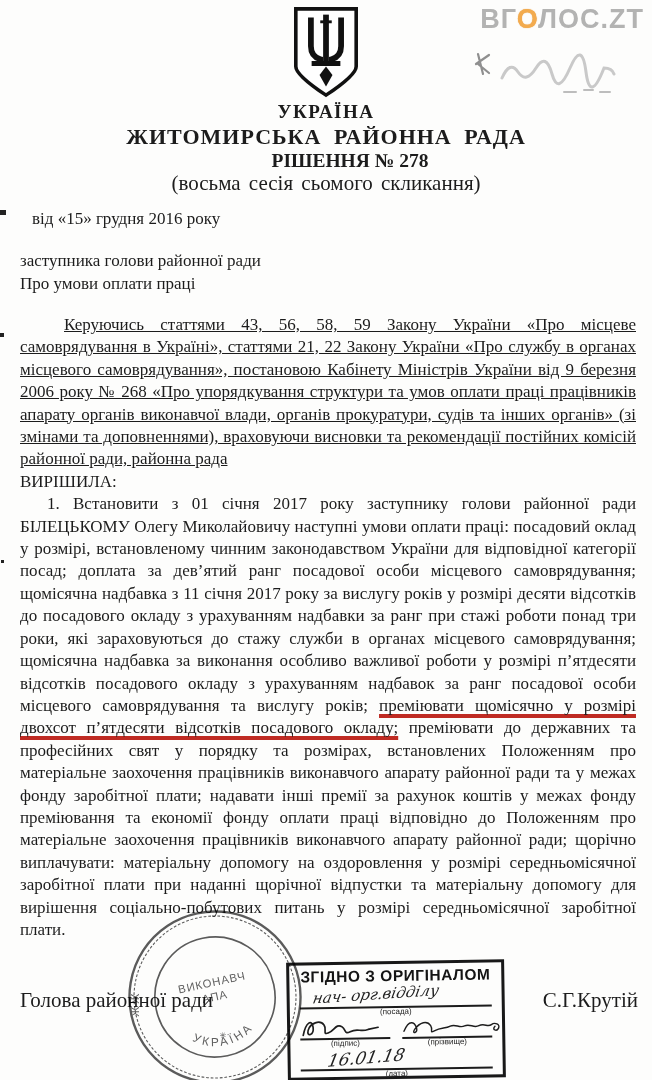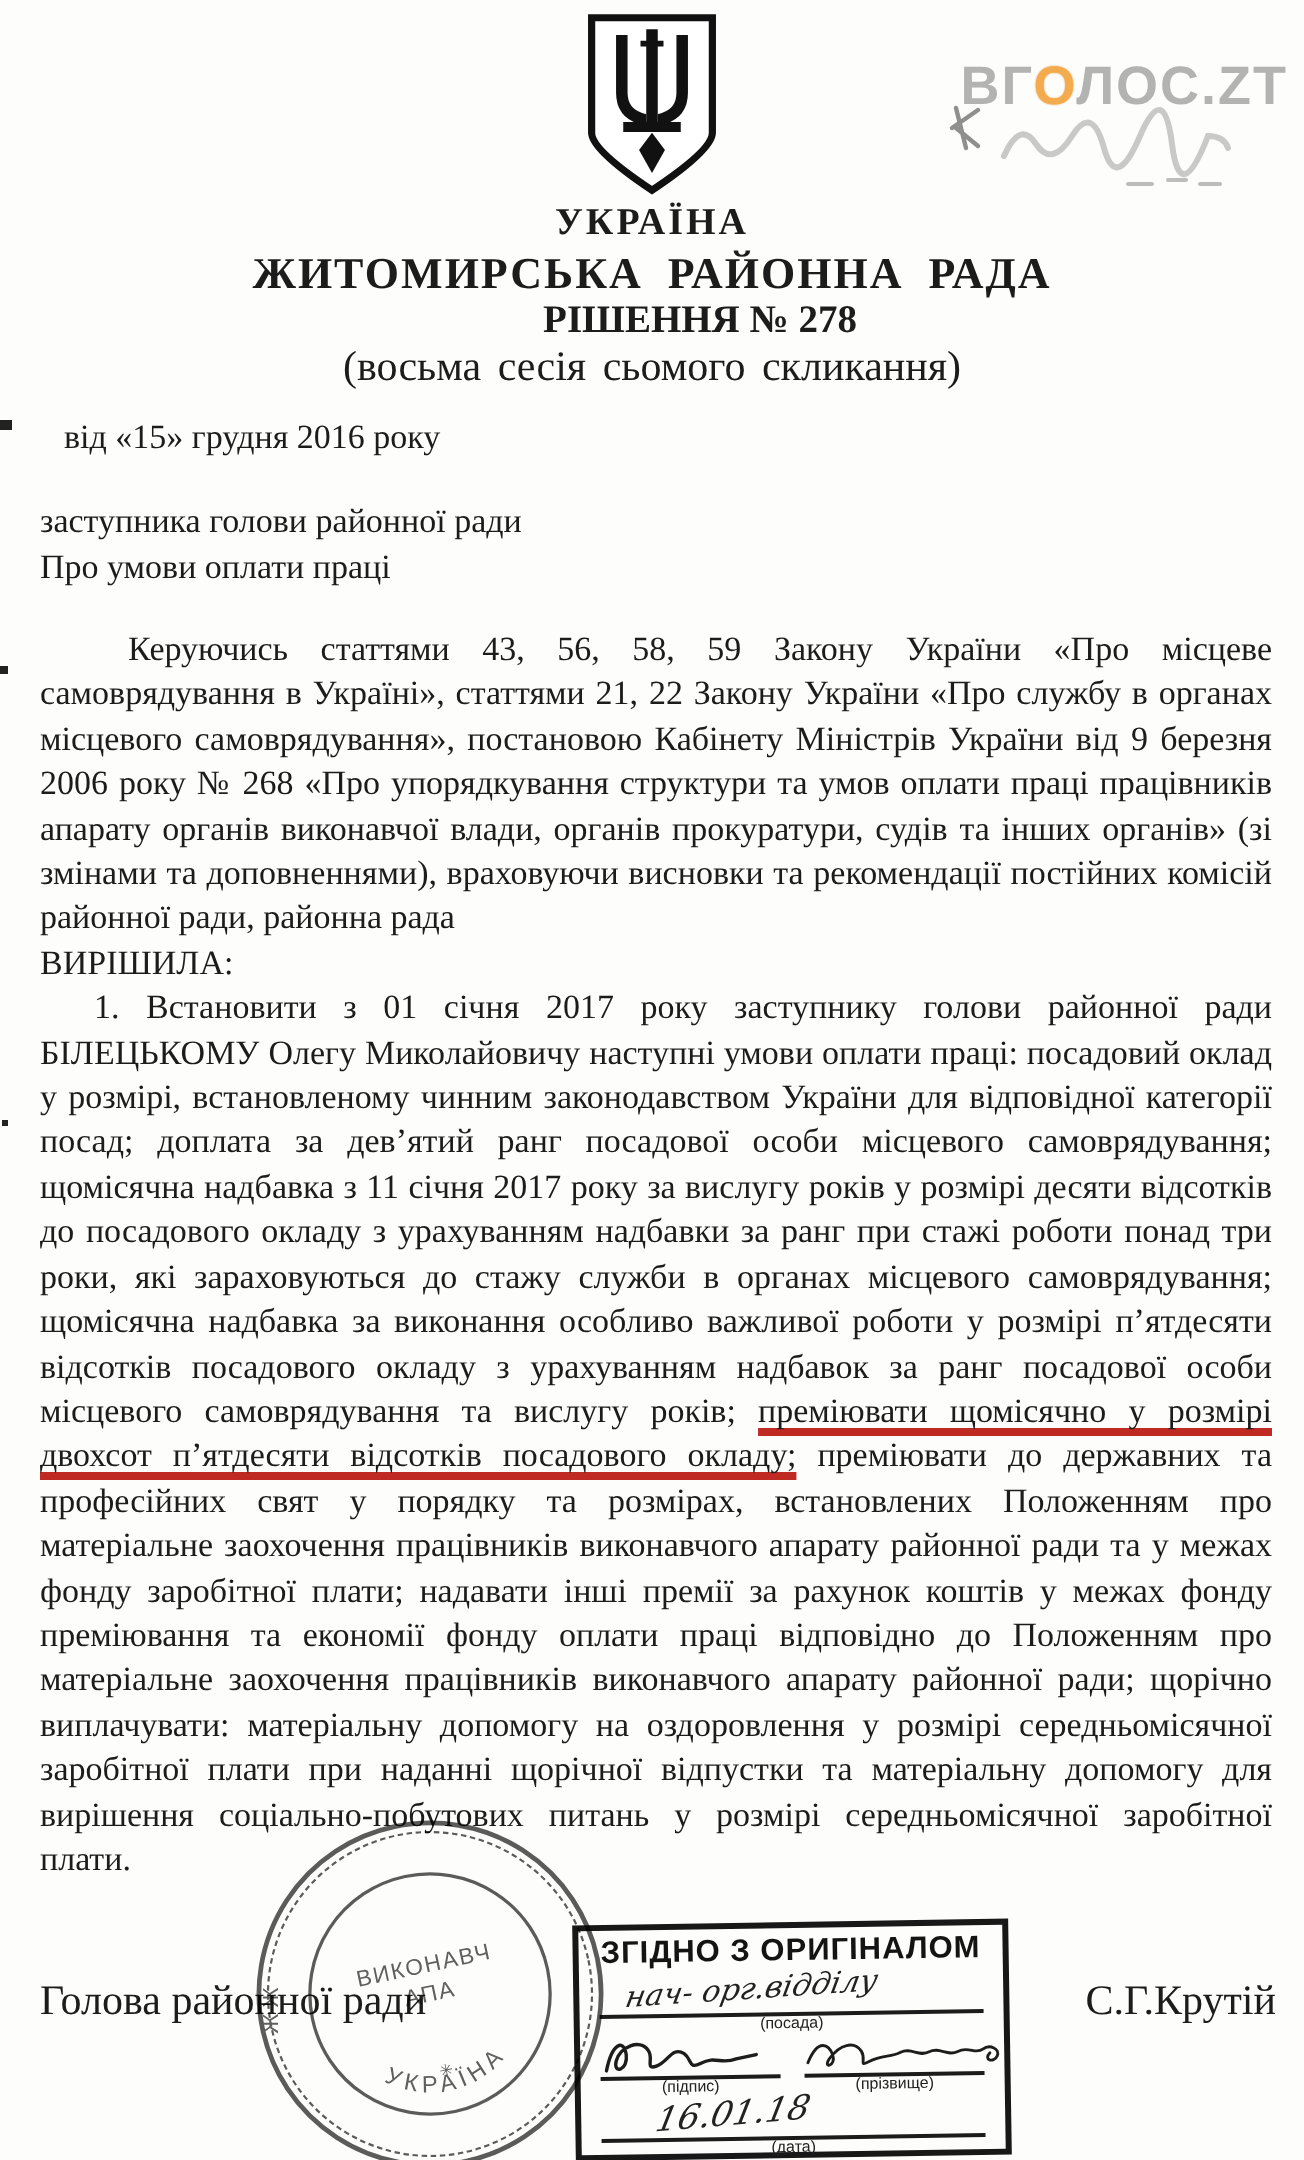--- a/index.html
+++ b/index.html
@@ -10,38 +10,38 @@
     background:#fdfdfc;
     font-family:"Liberation Serif", serif;
     color:#1c1c1c;
     overflow:hidden;
   }
   
   .watermark{
     position:absolute;top:4px;right:8px;
     font-family:"Liberation Sans", sans-serif;
     font-weight:bold;font-size:27px;letter-spacing:1px;
-    color:#ababab;opacity:.9;white-space:nowrap;margin-top:24px;
+    color:#ababab;opacity:.9;white-space:nowrap;
   }
   .watermark .o-icon{color:#f2a33c;text-shadow:0 0 1px #e08a1e;}
   .annotation-squiggle{position:absolute;top:38px;right:14px;}
   
   .doc-header{text-align:center;padding-top:6px;}
   .trident-wrap{display:block;margin:0 auto;}
   .h-country{font-weight:bold;font-size:19px;letter-spacing:1.5px;line-height:24px;margin-top:2px;}
   .h-council{font-weight:bold;font-size:22px;letter-spacing:1px;word-spacing:6px;line-height:25px;}
   .h-decision{font-weight:bold;font-size:19.5px;line-height:24px;margin-left:48px;}
   .h-session{font-size:21px;line-height:21px;word-spacing:3px;}
   
   .date-line{margin:15px 0 0 32px;font-size:17px;}
   .subject{margin:21px 0 0 20px;font-size:17px;line-height:22.5px;}
   
   .text-block{margin:19px 16px 0 20px;font-size:17px;line-height:22.4px;text-align:justify;}
   .text-block p{margin:0;}
-  p.preamble{text-indent:44px;}
+  p.preamble{text-indent:44px;text-decoration:underline;}
   p.item{text-indent:27px;}
   .red-underline{
     text-decoration:underline;
     text-decoration-color:#bf2b23;
     text-decoration-thickness:3.5px;
     text-underline-offset:3px;
     text-decoration-skip-ink:none;
   }
   
   .sig-row{

